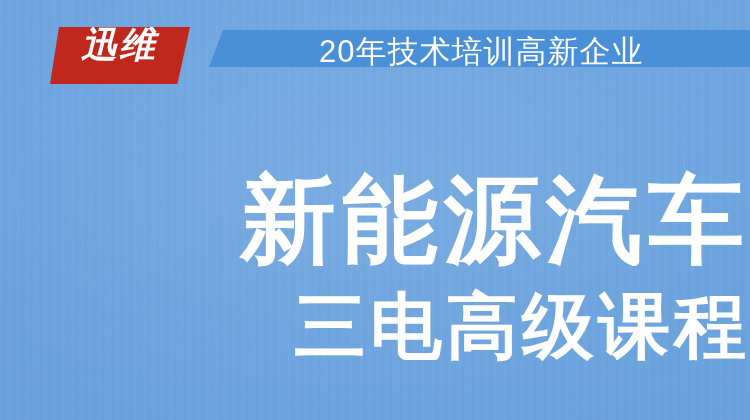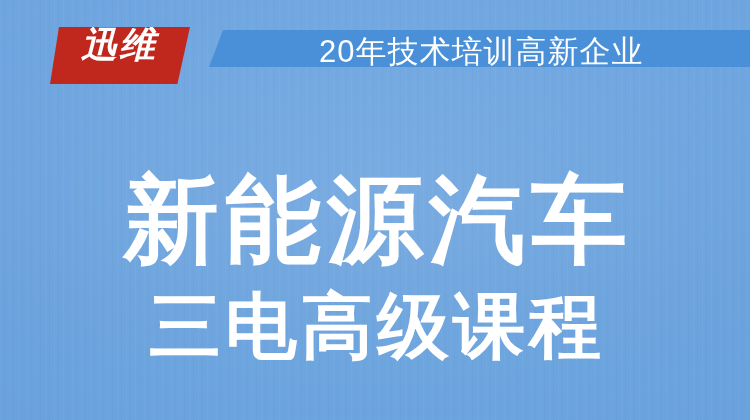--- a/index.html
+++ b/index.html
@@ -99,37 +99,37 @@
     white-space: nowrap;
     transform: translateX(-1px);
   }
 
   
   .main-title {
     position: absolute;
     left: 0;
     top: 172px;
     width: 750px;
-    text-align: center;
+    text-align: right;
     color: #ffffff;
     font-size: 96px;
     font-weight: bold;
     line-height: 1;
     letter-spacing: 6px;
     white-space: nowrap;
     text-indent: 6px;
   }
 
   
   .subtitle {
     position: absolute;
     left: 0;
     top: 290px;
     width: 750px;
-    text-align: center;
+    text-align: right;
     color: #ffffff;
     font-size: 72px;
     font-weight: bold;
     line-height: 1;
     letter-spacing: 4px;
     white-space: nowrap;
     text-indent: 4px;
   }
 </style>
 </head>

